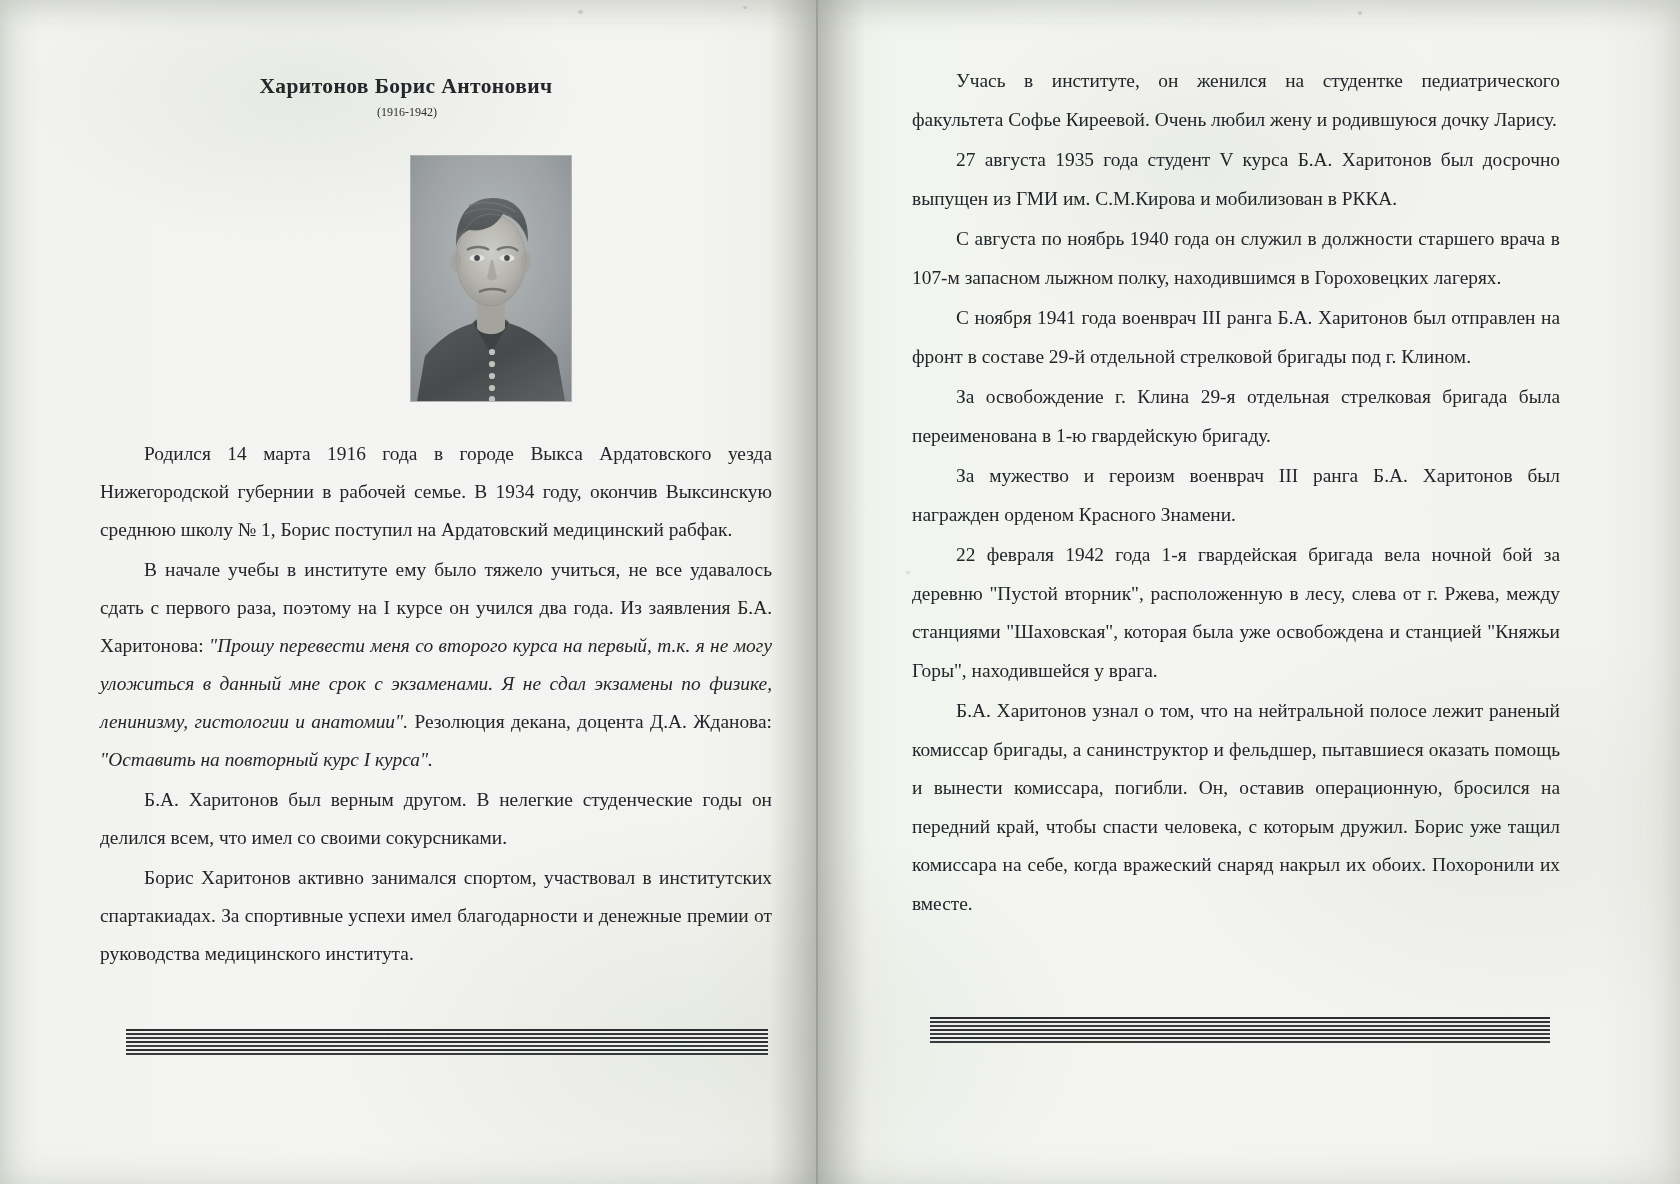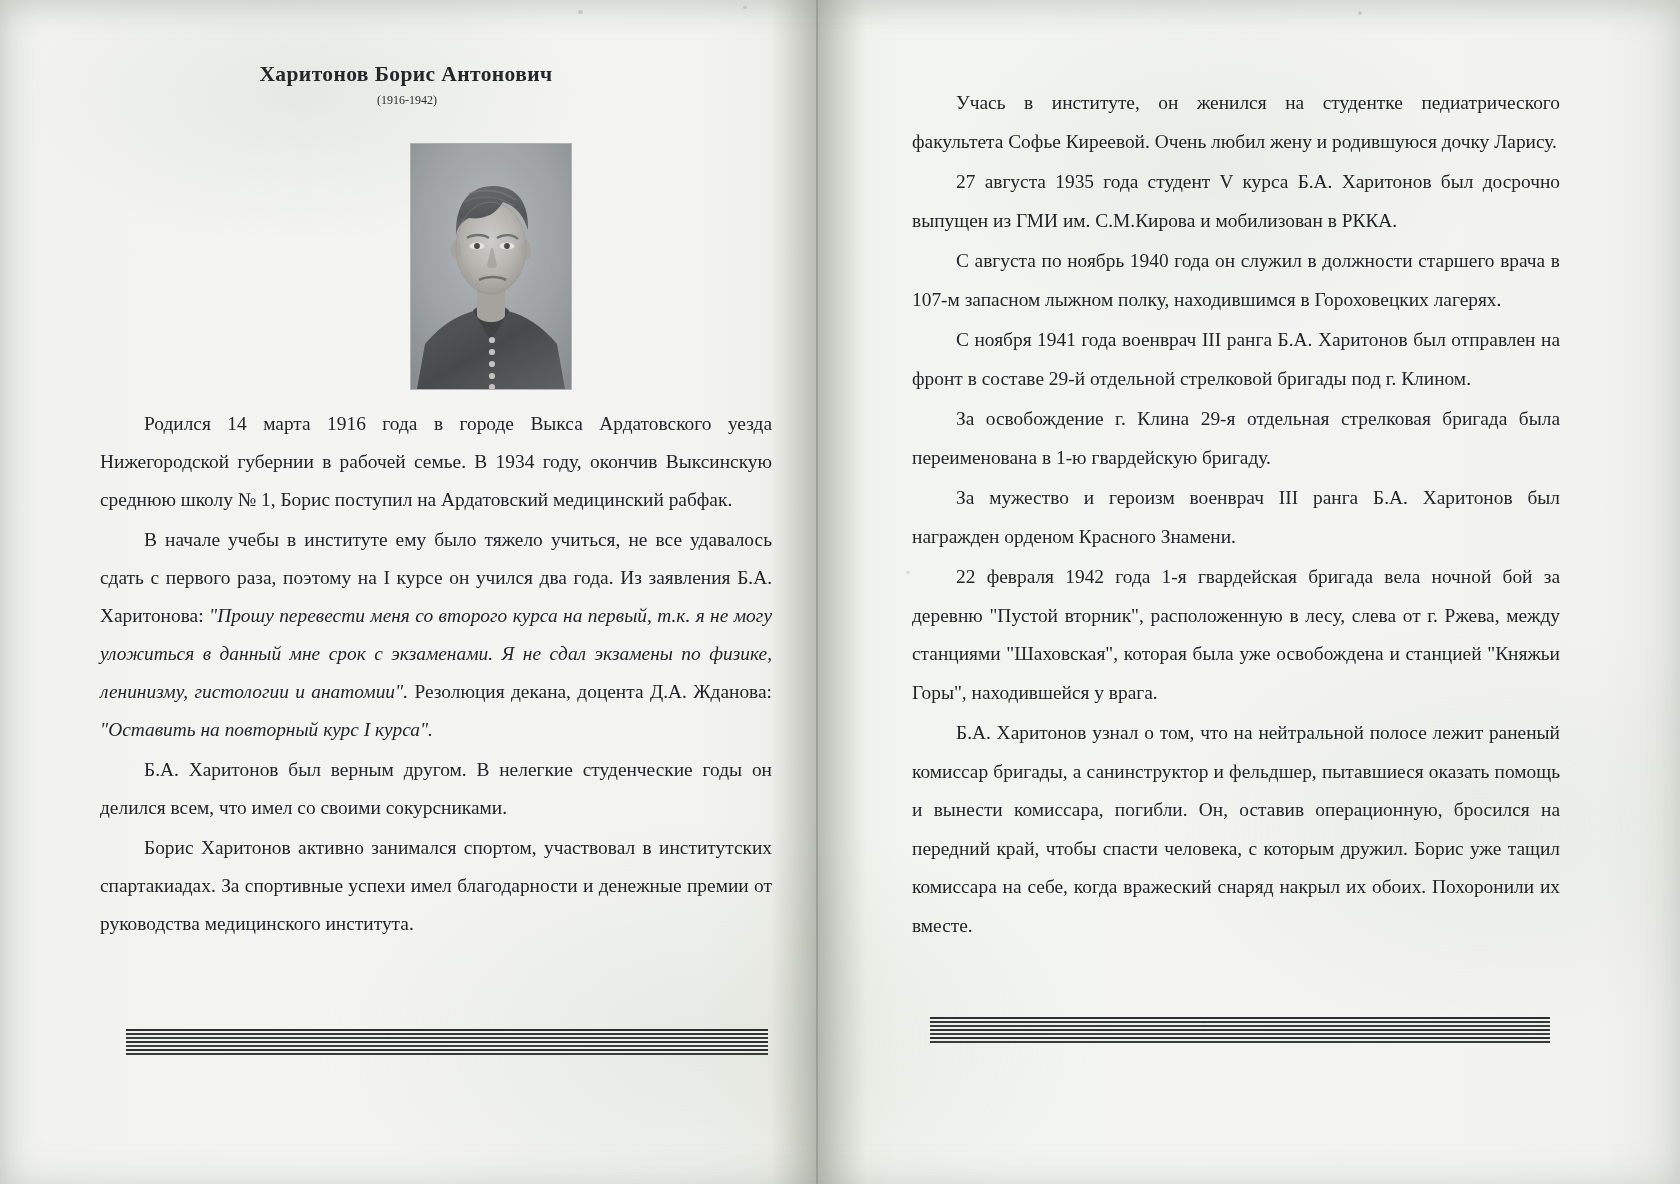--- a/index.html
+++ b/index.html
@@ -78,25 +78,25 @@
   .speck {
     position: absolute;
     background: #b9bcb4;
     border-radius: 50%;
     opacity: .62;
   }
 
   
   .col {
     position: absolute;
-    top: 0;
+    top: 12px;
     box-sizing: border-box;
   }
   .col-left  { left: 100px;  width: 672px; padding-top: 62px; }
-  .col-right { left: 912px;  width: 648px; padding-top: 50px; margin-top: 34px; }
+  .col-right { left: 912px;  width: 648px; padding-top: 50px; }
 
   .doc-title {
     font-weight: bold;
     font-size: 21.5px;
     text-align: center;
     letter-spacing: .4px;
     color: #24262a;
     margin: 0 0 6px 0;
     padding-right: 60px;
   }
@@ -133,21 +133,21 @@
     text-indent: 44px;
     margin: 0 0 2px 0;
     hyphens: none;
   }
   .col-right p.para { line-height: 38.5px; }
 
   p.para i, p.para em {
     font-style: italic;
   }
 
-  .body-text { margin-top: 16px; }
+  .body-text { margin-top: 34px; }
 
   
   .footer-bar {
     position: absolute;
     height: 26px;
     background: repeating-linear-gradient(
         to bottom,
         #1d1f22 0px, #1d1f22 2px,
         #f1f2ee 2px, #f1f2ee 4px,
         #26282b 4px, #26282b 6px,

